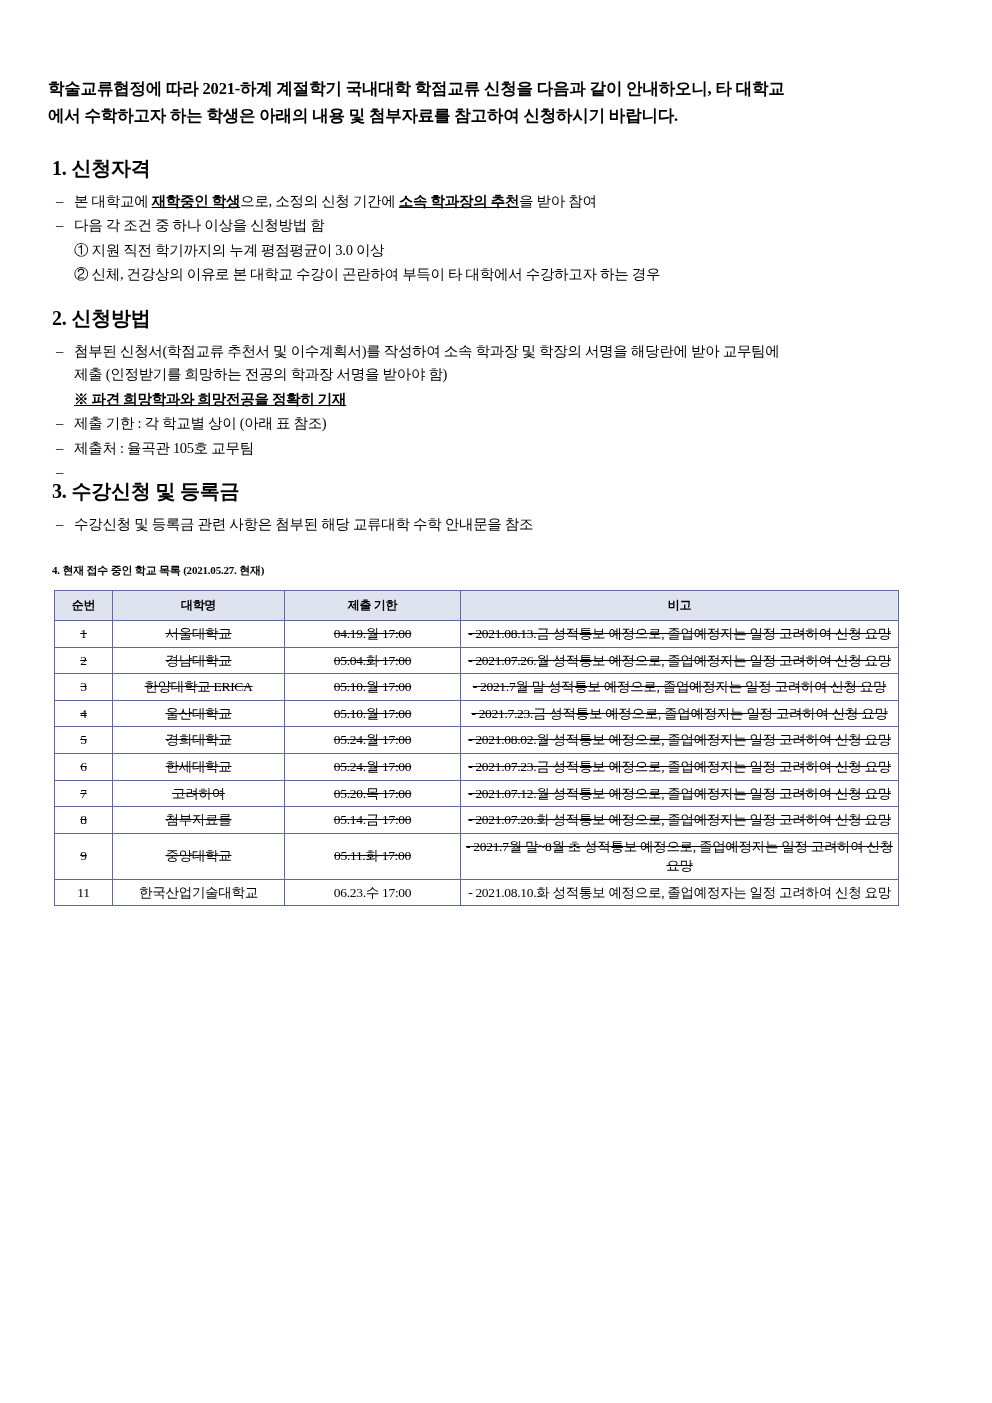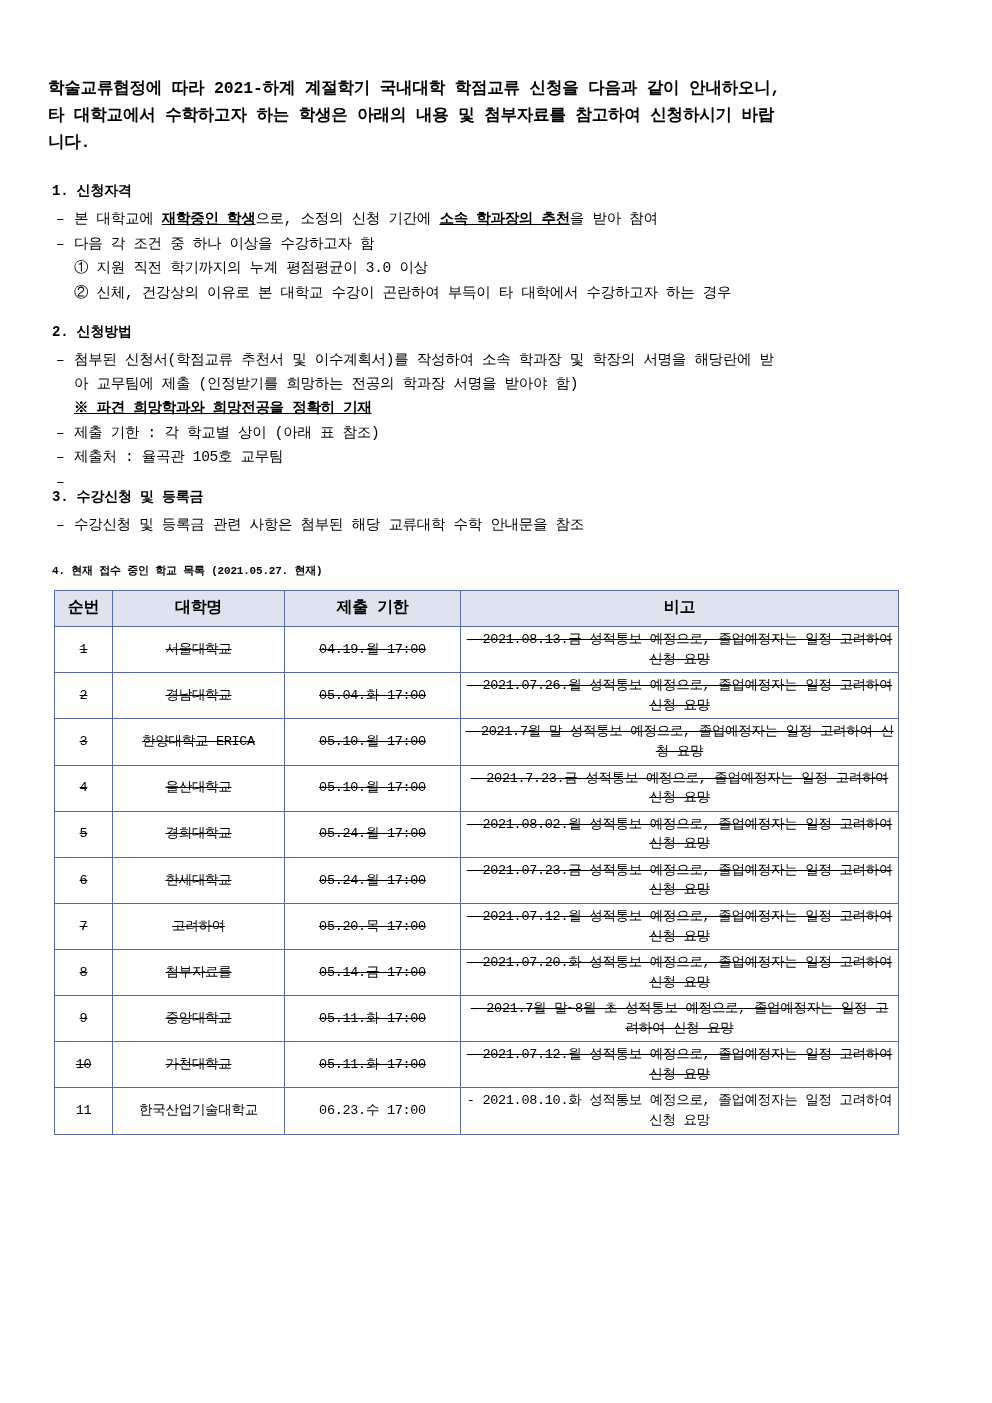--- a/index.html
+++ b/index.html
@@ -13,34 +13,33 @@
     font-family: "Liberation Serif", "DejaVu Serif", serif;
     color: #000000;
     font-size: 15px;
   }
   .page {
     width: 836px;
     min-height: 1403px;
     box-sizing: border-box;
     padding: 58px 48px 40px 48px;
     position: relative;
-    font-family: Liberation Mono, monospace;
   }
   .intro {
     font-size: 16.5px;
     font-weight: bold;
     line-height: 1.65;
     letter-spacing: -0.2px;
     margin-bottom: 26px;
   }
   .section {
     margin-bottom: 18px;
   }
   .sec-title {
-    font-size: 14px;
+    font-size: 20px;
     font-weight: bold;
     margin: 0 0 8px 4px;
     letter-spacing: -0.2px;
   }
   .bullets {
     margin: 0;
     padding: 0;
     list-style: none;
   }
   .bullets li {
@@ -83,21 +82,21 @@
     font-size: 13.5px;
     text-align: center;
     vertical-align: middle;
     padding: 3px 4px;
     letter-spacing: -0.3px;
     line-height: 1.45;
   }
   table.schools thead th {
     background: #dfe3f0;
     font-weight: bold;
-    font-size: 16px;
+    font-size: 12px;
     padding: 6px 4px;
   }
   col.c-no { width: 58px; }
   col.c-name { width: 172px; }
   col.c-due { width: 176px; }
   col.c-note { width: 438px; }
   td.note {
     text-align: left;
     padding-left: 8px;
   }
@@ -114,21 +113,21 @@
 
   <div class="section">
     <div class="sec-title">1. 신청자격</div>
     <ul class="bullets">
       <li>
         <span class="dash">–</span>
         <span>본 대학교에 </span><span class="note-bold">재학중인 학생</span><span>으로, 소정의 신청 기간에 </span><span class="note-bold">소속 학과장의 추천</span><span>을 받아 참여</span>
       </li>
       <li>
         <span class="dash">–</span>
-        <span>다음 각 조건 중 하나 이상을 수강하고자 함</span>
+        <span>다음 각 조건 중 하나 이상을 신청방법 함</span>
       </li>
       <li class="sub nodash">
         <span>① 지원 직전 학기까지의 누계 평점평균이 3.0 이상</span>
       </li>
       <li class="sub nodash">
         <span>② 신체, 건강상의 이유로 본 대학교 수강이 곤란하여 부득이 타 대학에서 수강하고자 하는 경우</span>
       </li>
     </ul>
   </div>
 
@@ -232,26 +231,20 @@
             <td class="struck-cell">05.14.금 17:00</td>
             <td class="note struck-cell">- 2021.07.20.화 성적통보 예정으로, 졸업예정자는 일정 고려하여 신청 요망</td>
           </tr>
           <tr>
             <td class="struck-cell">9</td>
             <td class="struck-cell">중앙대학교</td>
             <td class="struck-cell">05.11.화 17:00</td>
             <td class="note struck-cell">- 2021.7월 말~8월 초 성적통보 예정으로, 졸업예정자는 일정 고려하여 신청 요망</td>
           </tr>
           <tr>
-            <td class="struck-cell">10</td>
-            <td class="struck-cell">가천대학교</td>
-            <td class="struck-cell">05.11.화 17:00</td>
-            <td class="note struck-cell">- 2021.07.12.월 성적통보 예정으로, 졸업예정자는 일정 고려하여 신청 요망</td>
-          </tr>
-          <tr>
             <td>11</td>
             <td>한국산업기술대학교</td>
             <td>06.23.수 17:00</td>
             <td class="note">- 2021.08.10.화 성적통보 예정으로, 졸업예정자는 일정 고려하여 신청 요망</td>
           </tr>
         </tbody>
     </table>
   </div>
 
 </div>

